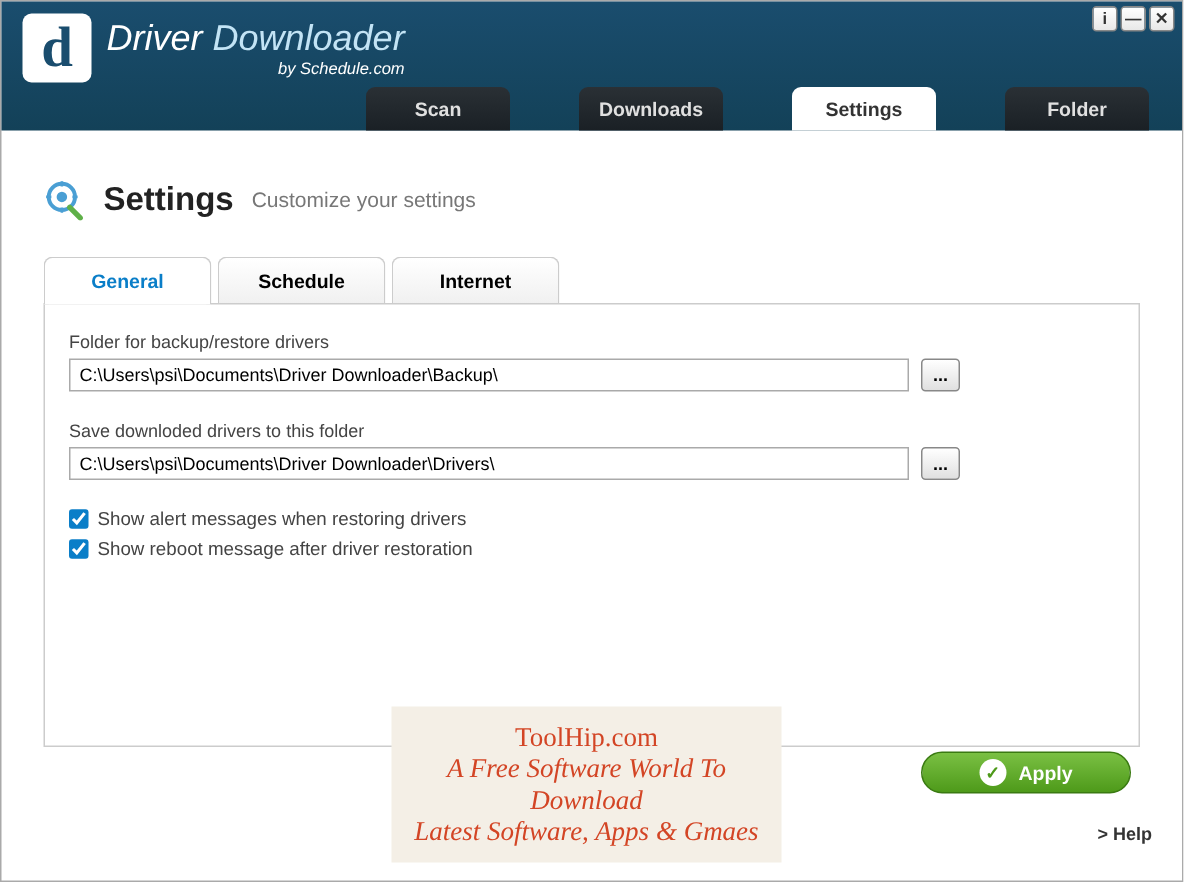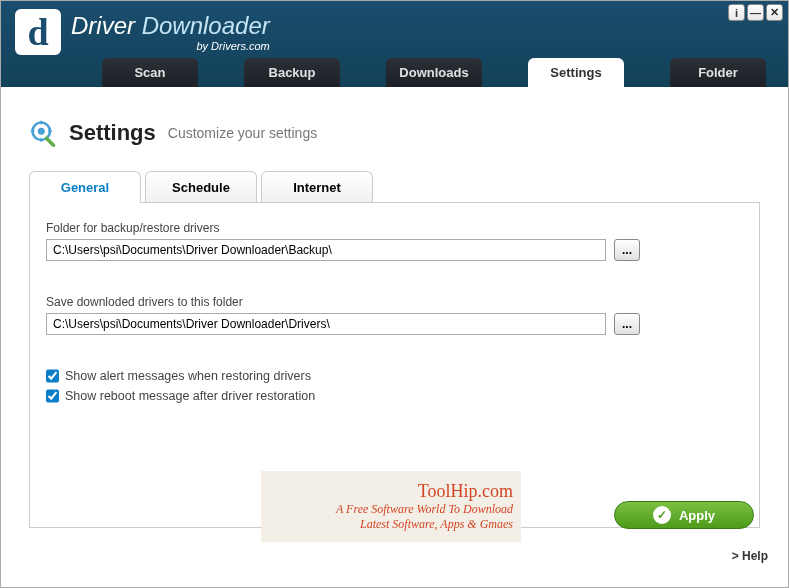--- a/index.html
+++ b/index.html
@@ -32,30 +32,30 @@
     .page-title { font-size: 22px; font-weight: bold; color: #222; }
     .page-subtitle { font-size: 14px; color: #777; }
     
     .inner-tabs { display: flex; }
     .inner-tab { padding: 8px 0; width: 112px; text-align: center; border: 1px solid #ccc; border-bottom: none; border-top-left-radius: 6px; border-top-right-radius: 6px; background: linear-gradient(to bottom, #ffffff, #f0f0f0); font-size: 13px; font-weight: bold; cursor: pointer; margin-right: 4px; }
     .inner-tab.active { color: #0a7ec8; background: white; position: relative; z-index: 2; }
     
     .panel { border: 1px solid #ccc; padding: 18px 16px; background: white; margin-top: -1px; position: relative; }
     
     .field-label { font-size: 12px; color: #444; margin-bottom: 4px; }
-    .field-row { display: flex; align-items: center; gap: 8px; margin-bottom: 34px; }
+    .field-row { display: flex; align-items: center; gap: 8px; margin-bottom: 19px; }
     .path-input { flex: 0 0 560px; height: 22px; border: 1px solid #aaa; padding: 2px 6px; font-size: 12px; background: white; }
     .browse-btn { width: 26px; height: 22px; border: 1px solid #888; border-radius: 3px; background: linear-gradient(to bottom, #ffffff, #e0e0e0); font-weight: bold; font-size: 12px; cursor: pointer; }
     
     .checkbox-row { display: flex; gap: 6px; margin-bottom: 6px; font-size: 12.5px; color: #444; }
     .checkbox-row input { accent-color: #0a7ec8; }
     
-    .watermark { position: absolute; left: 260px; top: 470px; width: 260px; background: #f4efe6; padding: 10px 8px; text-align: right; font-family: Georgia, serif; }
+    .watermark { position: absolute; left: 260px; top: 470px; width: 260px; background: #f4efe6; padding: 10px 8px; text-align: center; font-family: Georgia, serif; }
     .watermark-title { color: #d34525; font-size: 18px; }
-    .watermark-line { color: #d34525; font-size: 12px; font-style: italic; }
+    .watermark-line { color: #d34525; font-size: 18px; font-style: italic; }
     
     .apply-btn { position: absolute; right: 34px; top: 500px; width: 140px; height: 28px; border-radius: 14px; background: linear-gradient(to bottom, #7ac043, #4e9a1a); border: 1px solid #3a7a12; color: white; font-weight: bold; font-size: 13px; display: flex; align-items: center; justify-content: center; gap: 8px; cursor: pointer; }
     .check-circle { width: 18px; height: 18px; background: white; border-radius: 50%; display: flex; align-items: center; justify-content: center; color: #4e9a1a; font-size: 12px; font-weight: bold; }
     
     .help-link { position: absolute; right: 20px; bottom: 24px; font-size: 12px; font-weight: bold; color: #333; cursor: pointer; }
   </style>
 </head>
 <body>
 
 <div class="app-window">
@@ -69,27 +69,26 @@
 
     <div class="logo-area">
       <div class="logo-box">
         <span class="logo-d">d</span>
       </div>
       <div class="title-text">
         <div class="title-main">
           <span>Driver</span>
           <span class="highlight">Downloader</span>
         </div>
-        <div class="title-sub">by Drivers.com</div>
+        <div class="title-sub">by Schedule.com</div>
       </div>
     </div>
 
     <div class="nav-tabs">
       <div class="nav-tab dark">Scan</div>
-      <div class="nav-tab dark">Backup</div>
       <div class="nav-tab dark">Downloads</div>
       <div class="nav-tab active">Settings</div>
       <div class="nav-tab dark">Folder</div>
     </div>
   </div>
 
   <div class="content">
     <div class="page-header">
       <svg class="gear-icon" viewBox="0 0 32 32">
         <circle cx="14" cy="14" r="10" fill="none" stroke="#4a9fd4" stroke-width="3"></circle>

